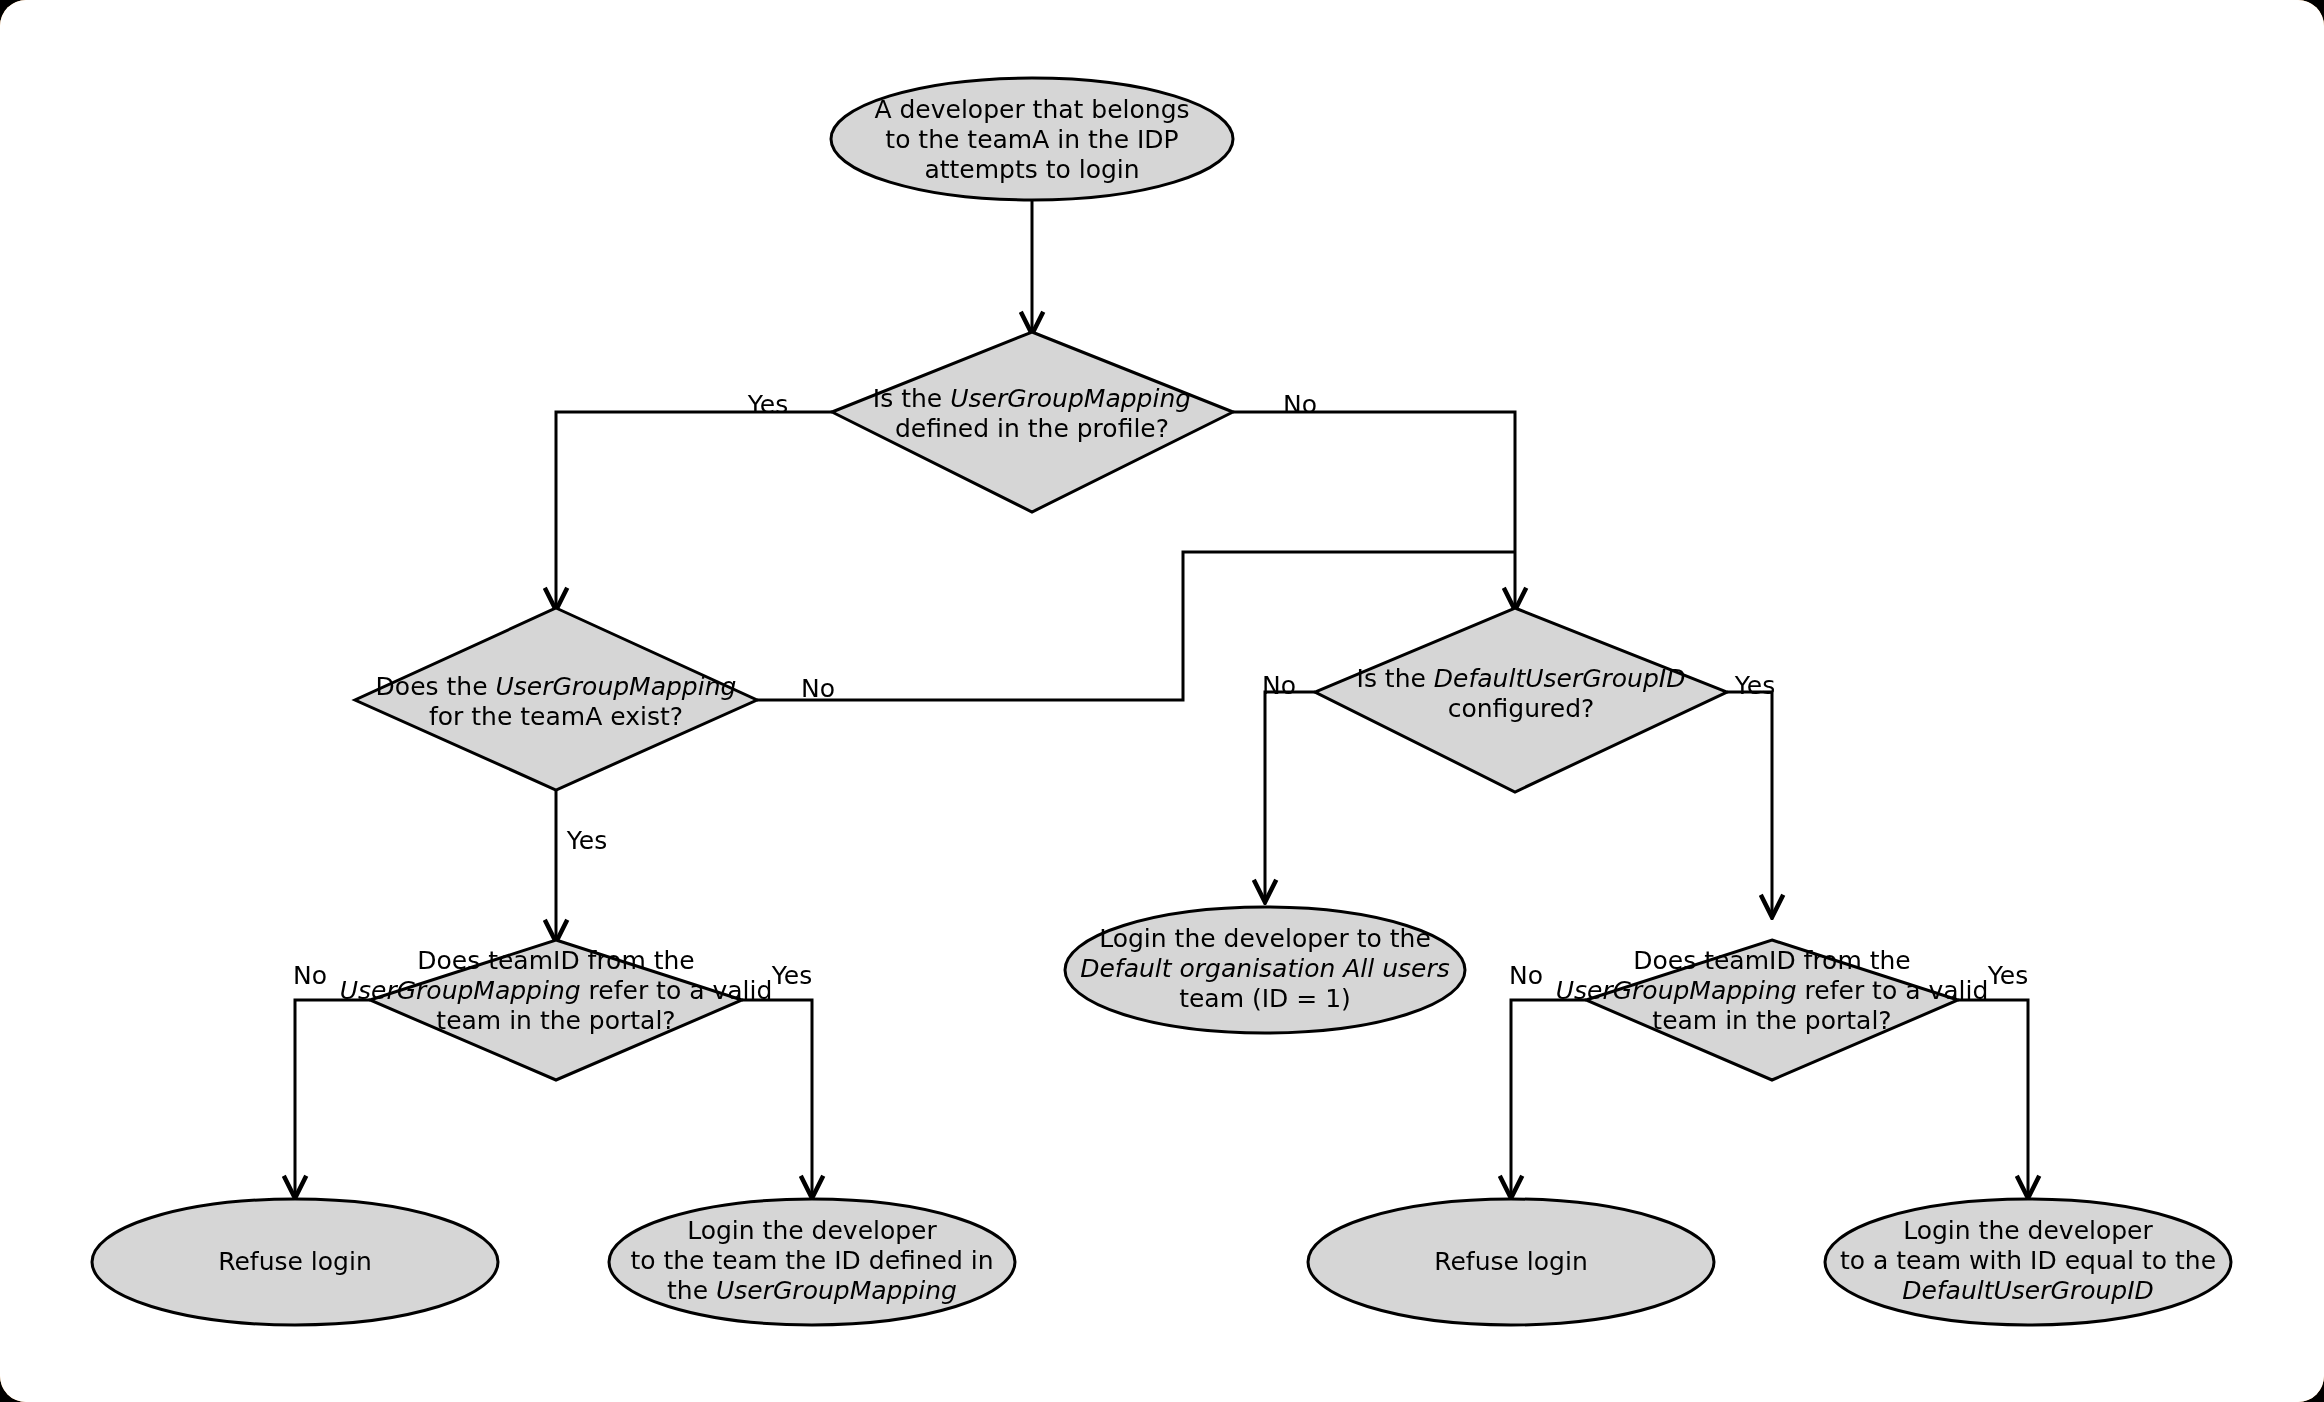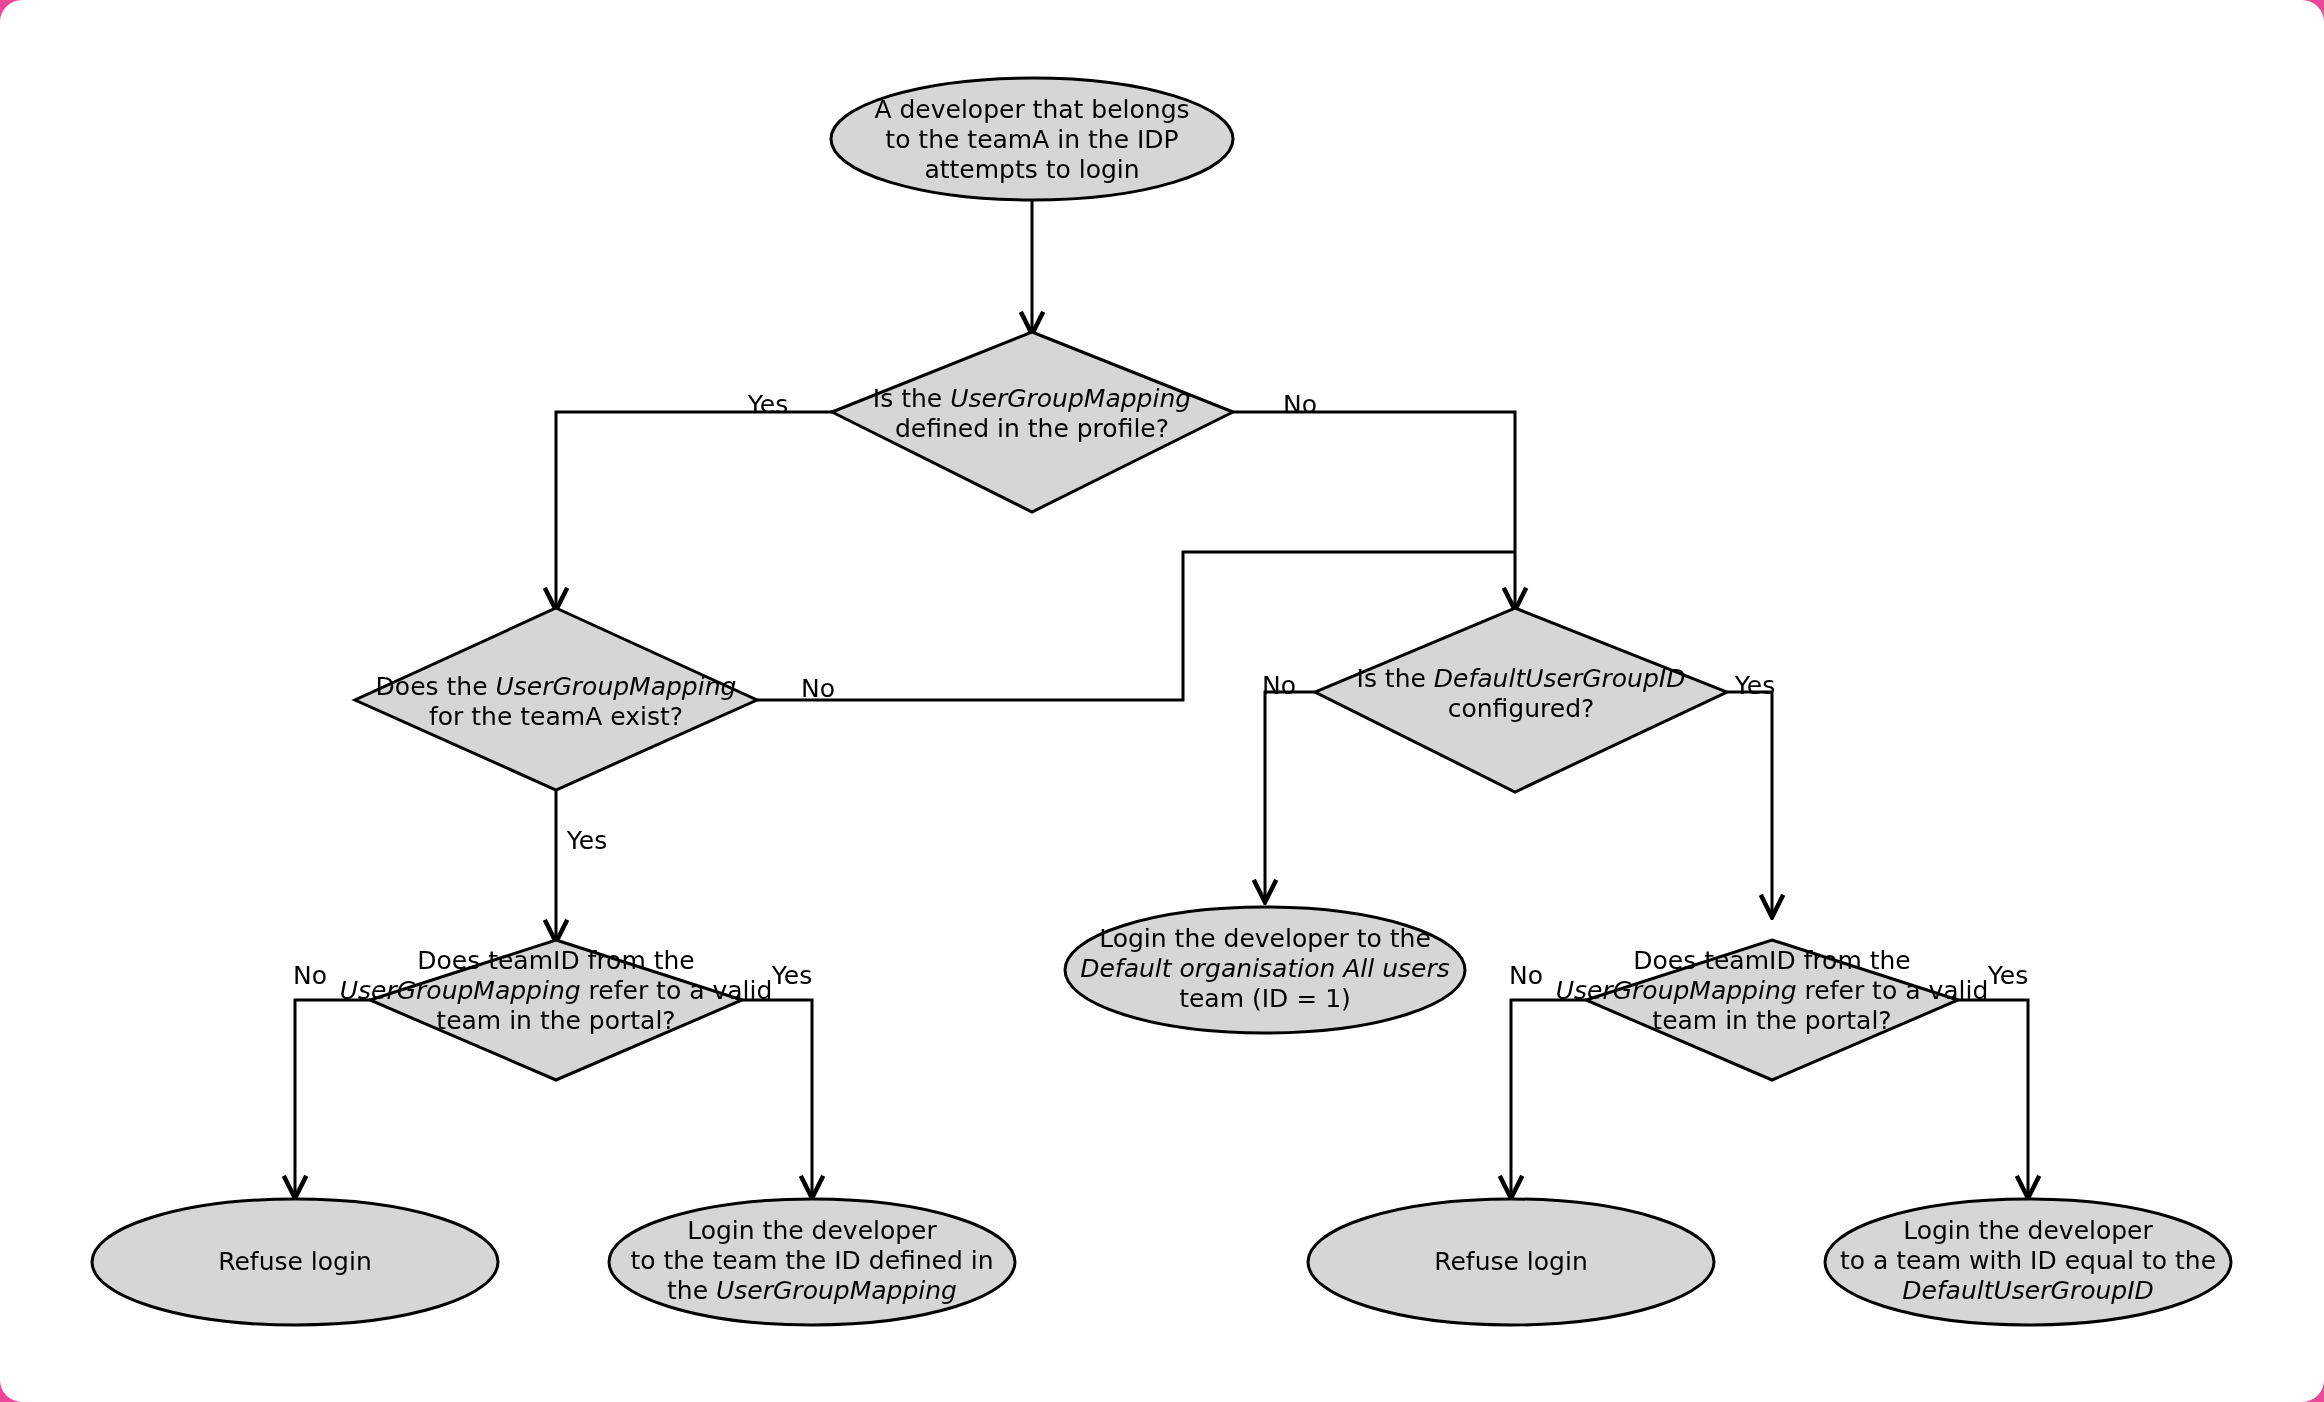--- a/index.html
+++ b/index.html
@@ -4,22 +4,23 @@
 <style>
   html, body {
     margin: 0;
     padding: 0;
     background: #000000;
   }
   #page {
     position: relative;
     width: 2324px;
     height: 1402px;
-    background: #ec4899;
+    background: #fdba74;
     overflow: hidden;
+    border-radius: 26px;
   }
   #canvas {
     position: absolute;
     left: 0;
     top: 0;
     width: 2324px;
     height: 1402px;
     background: #ffffff;
     border-radius: 22px;
   }

